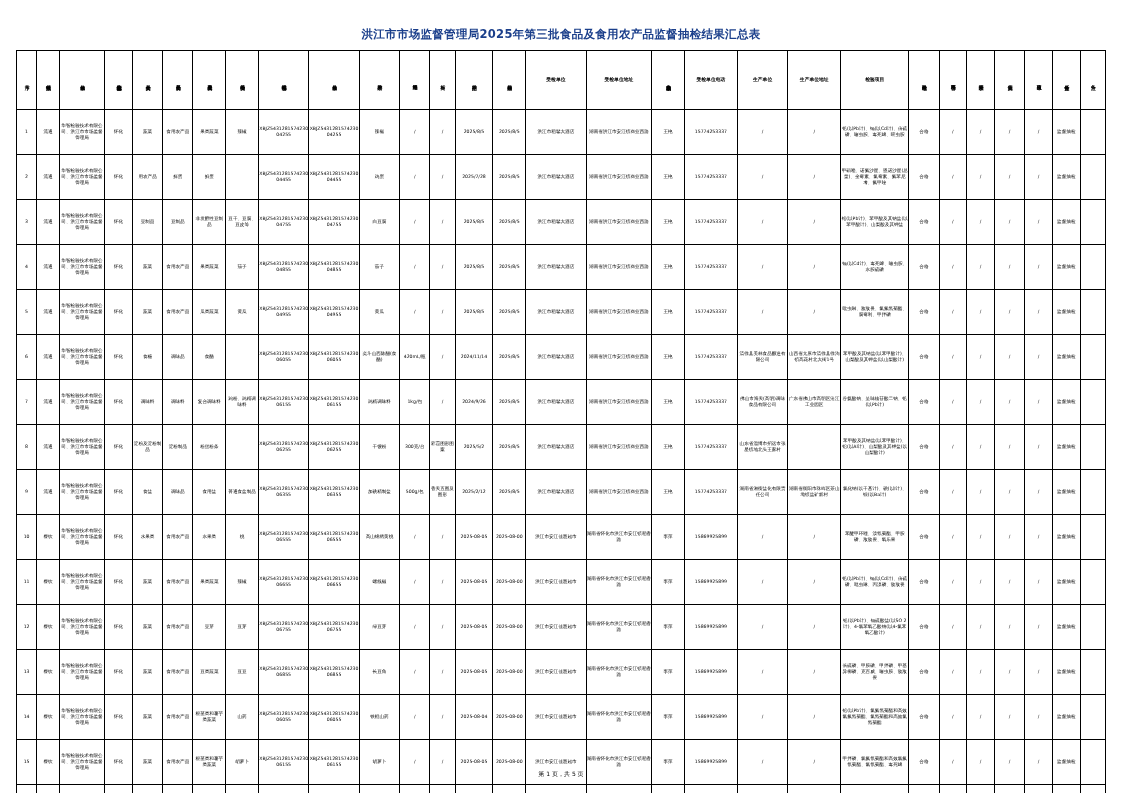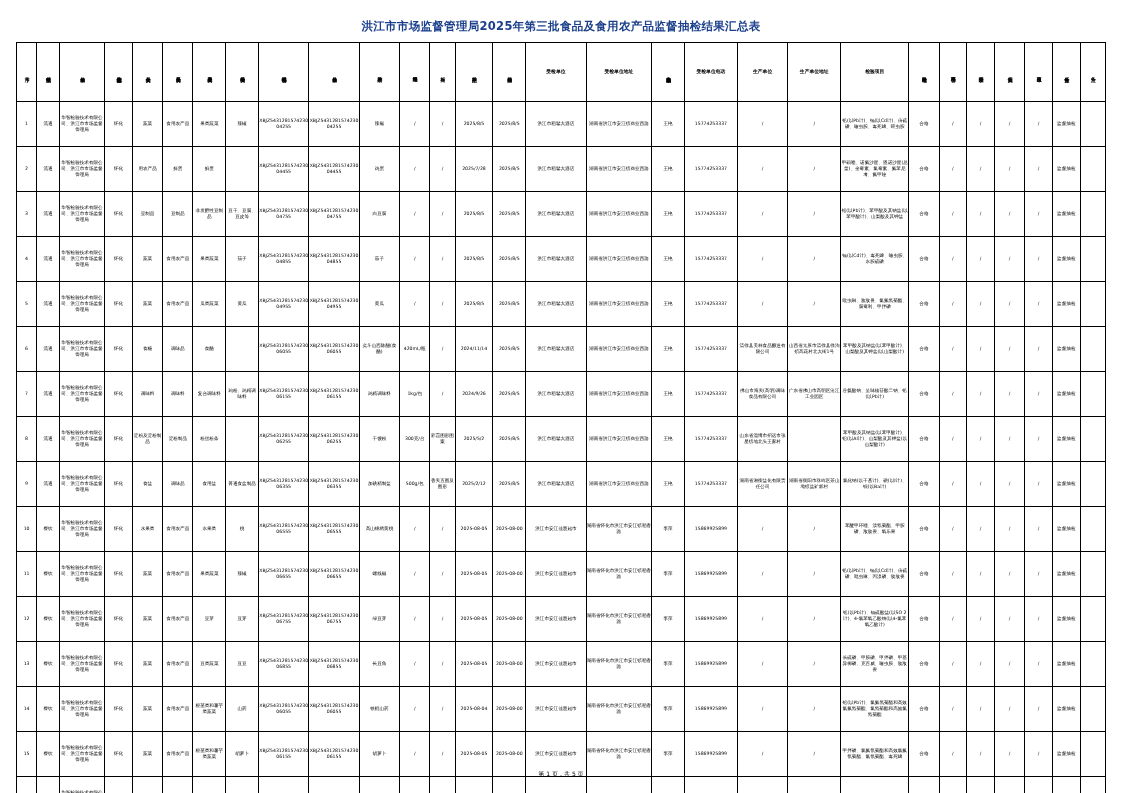--- a/index.html
+++ b/index.html
@@ -15,21 +15,21 @@
     width:1122px;height:793px;
     box-sizing:border-box;
     padding:14px 16px 0 16px;
   }
   .title{
     text-align:center;
     font-size:11.5px;
     font-weight:bold;
     color:#1b3f8b;
     letter-spacing:.3px;
-    margin:6px 0 8px 0;
+    margin:14px 0 8px 0;
     line-height:1.2;
   }
   table.grid{
     border-collapse:collapse;
     table-layout:fixed;
     width:1090px;
     margin:0 auto;
   }
   table.grid th, table.grid td{
     border:1px solid #000;

